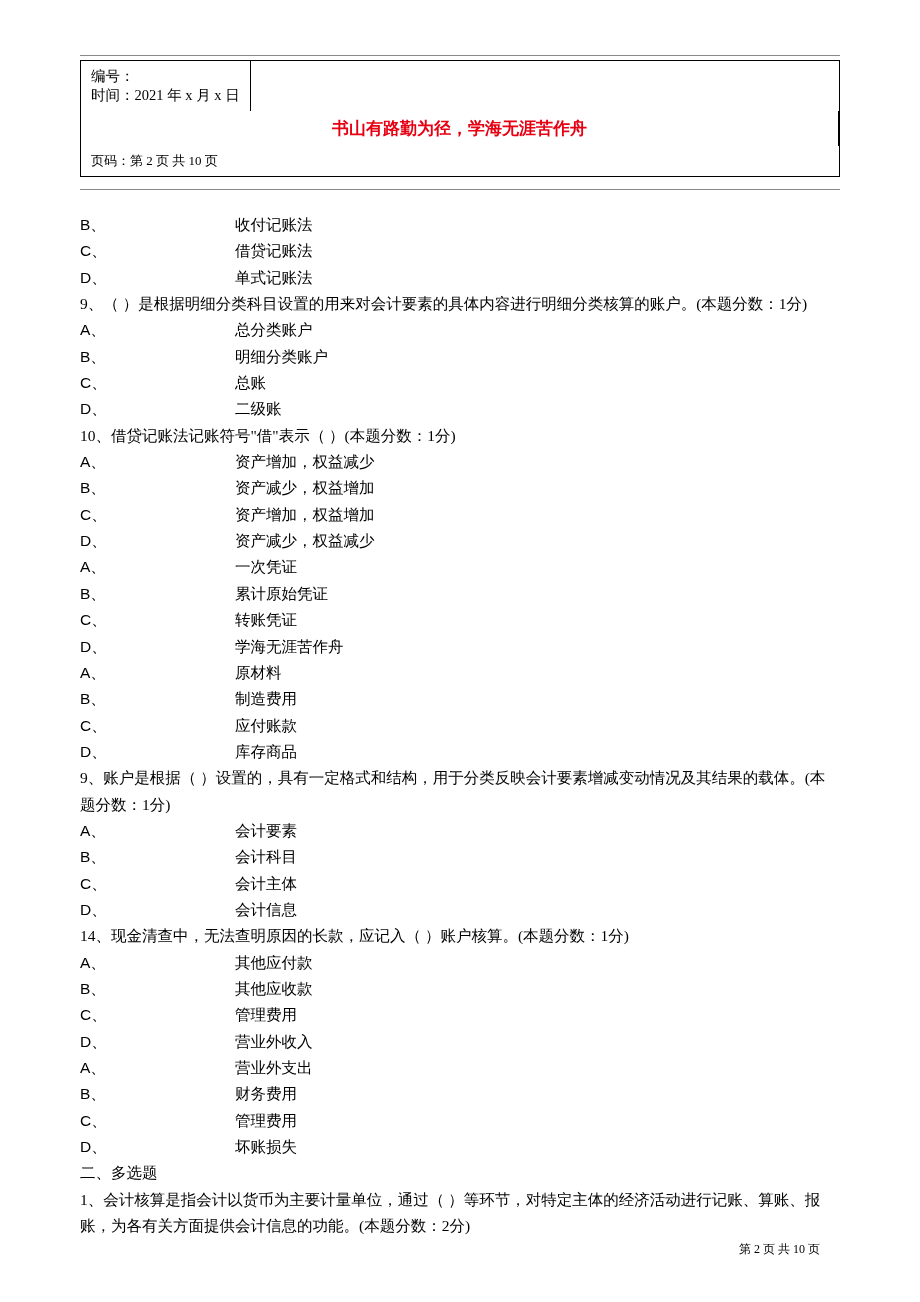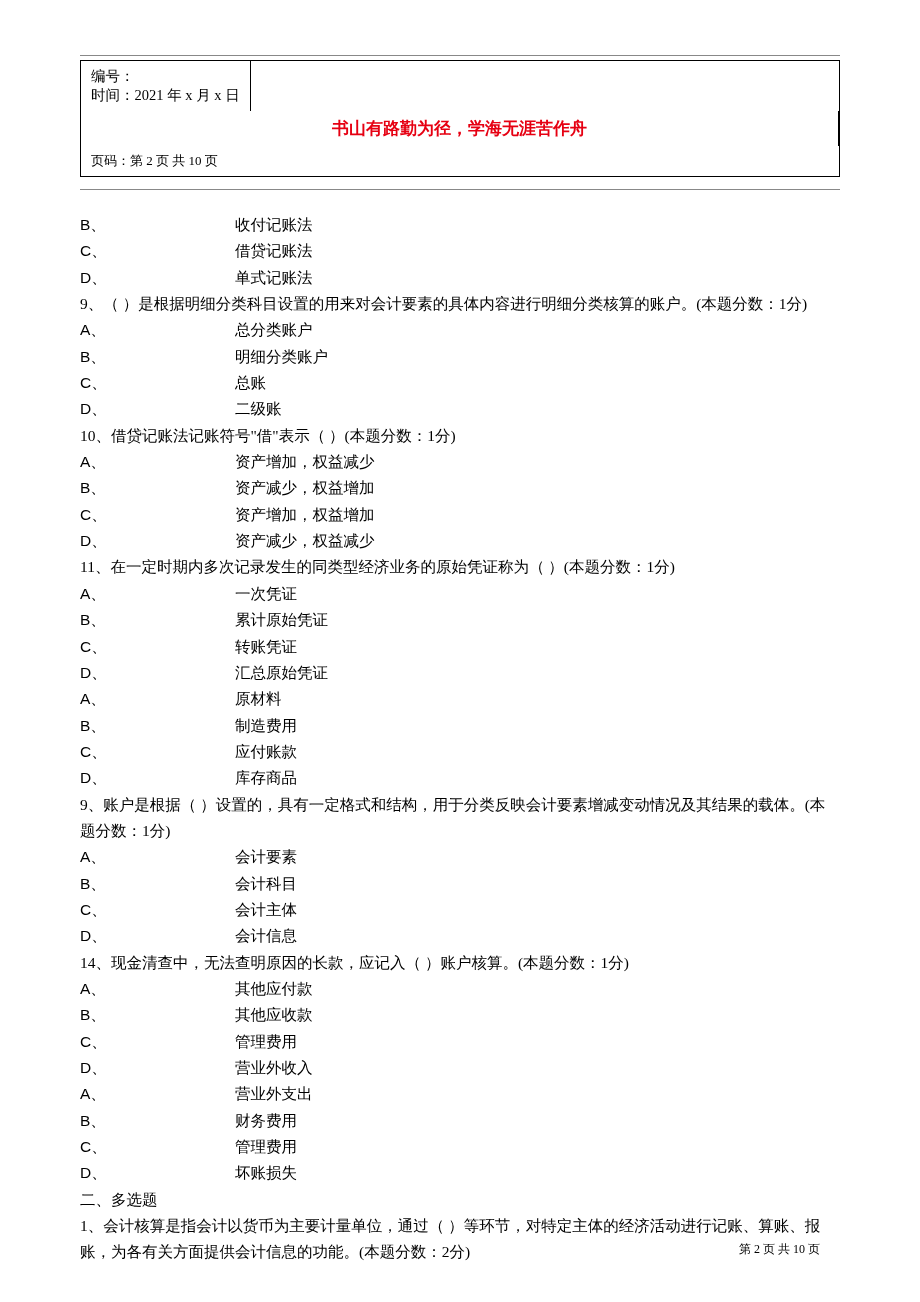--- a/index.html
+++ b/index.html
@@ -138,36 +138,35 @@
         <span>资产减少，权益增加</span>
       </div>
       <div class="option-row">
         <span class="option-label">C、</span>
         <span>资产增加，权益增加</span>
       </div>
       <div class="option-row">
         <span class="option-label">D、</span>
         <span>资产减少，权益减少</span>
       </div>
-      <div class="question">11、在一定时期内多次记录发生的同类型经济业务的原始凭证称为（  ）(本题分数：1分)</div>
       <div class="option-row">
         <span class="option-label">A、</span>
         <span>一次凭证</span>
       </div>
       <div class="option-row">
         <span class="option-label">B、</span>
         <span>累计原始凭证</span>
       </div>
       <div class="option-row">
         <span class="option-label">C、</span>
         <span>转账凭证</span>
       </div>
       <div class="option-row">
         <span class="option-label">D、</span>
-        <span>汇总原始凭证</span>
+        <span>学海无涯苦作舟</span>
       </div>
       <div class="option-row">
         <span class="option-label">A、</span>
         <span>原材料</span>
       </div>
       <div class="option-row">
         <span class="option-label">B、</span>
         <span>制造费用</span>
       </div>
       <div class="option-row">

